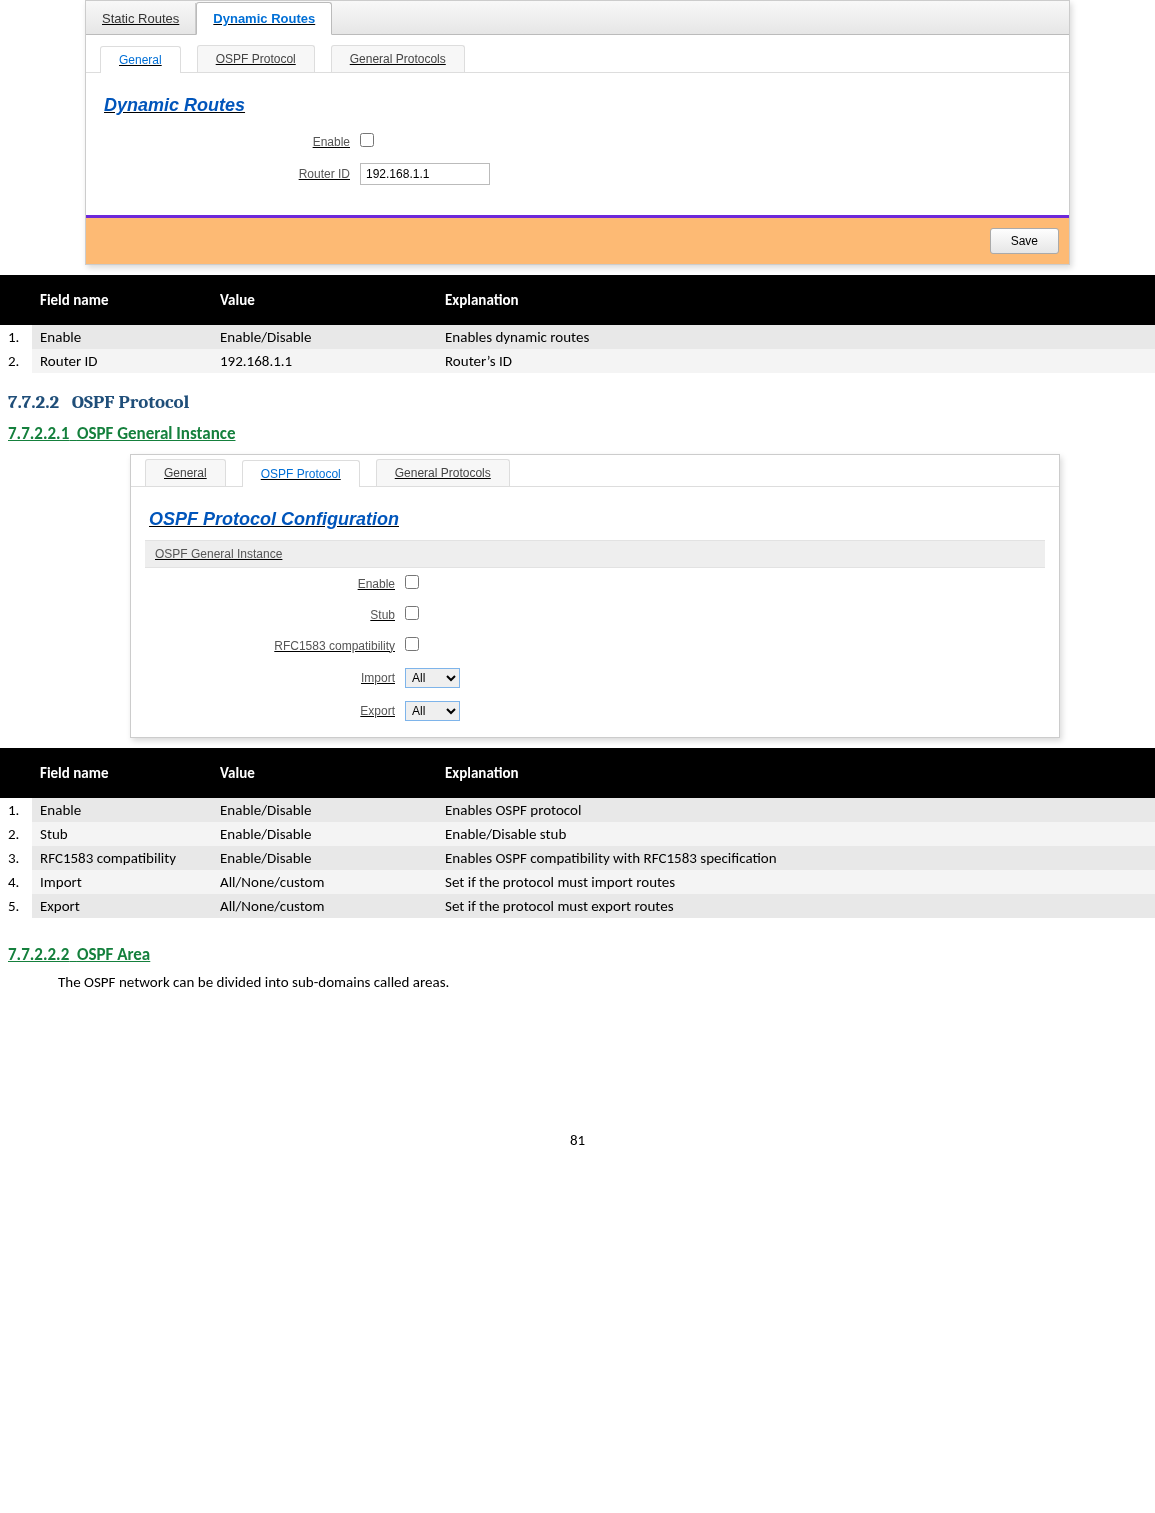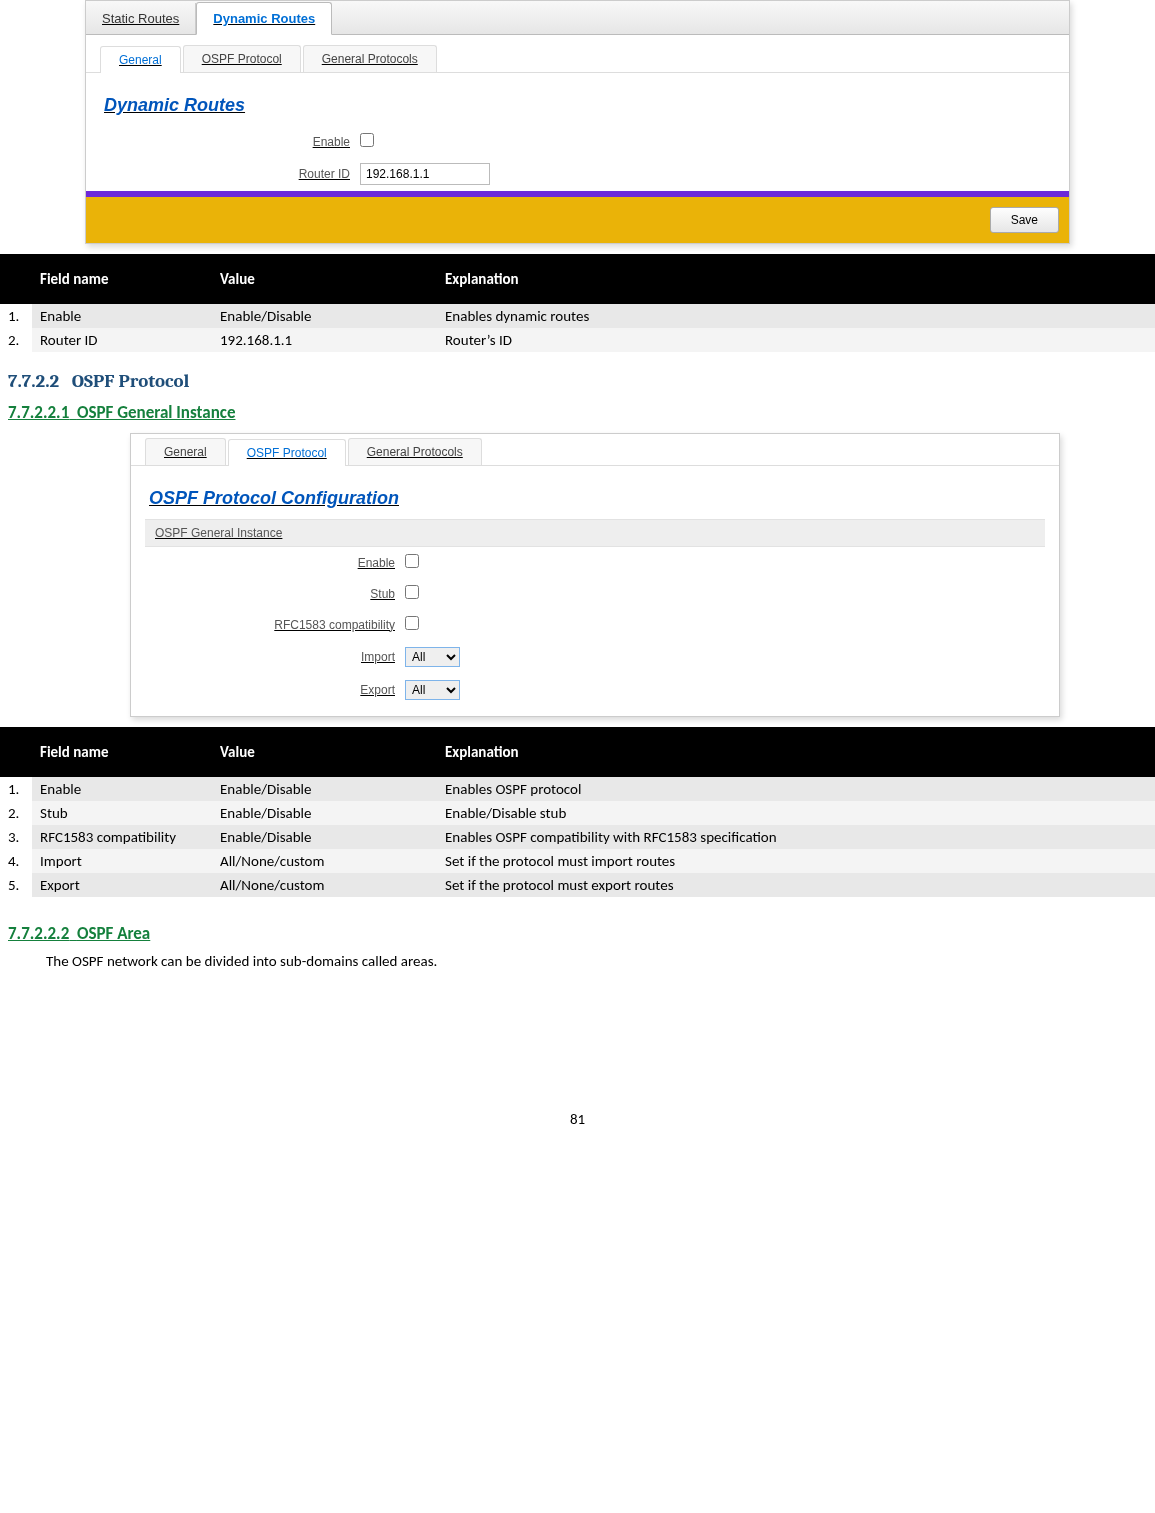--- a/index.html
+++ b/index.html
@@ -48,21 +48,21 @@
     display: flex;
     padding: 10px 14px 0 14px;
     border-bottom: 1px solid #ddd;
     background: #fff;
   }
   .subtab {
     font: 12px Arial, sans-serif;
     padding: 6px 18px;
     border: 1px solid #ddd;
     border-bottom: none;
-    margin-right: 2px;
+    margin-right: 16px;
     background: #f7f7f7;
     border-radius: 3px 3px 0 0;
     color: #444;
     cursor: pointer;
   }
   .subtab.active {
     color: #006fd6;
     background: #fff;
     position: relative;
     top: 1px;
@@ -110,22 +110,23 @@
   }
   .form-ctrl select {
     font: 12px Arial, sans-serif;
     padding: 1px 2px;
     border: 1px solid #7eb4ea;
     width: 55px;
   }
   .save-bar {
     padding: 10px;
     text-align: right;
-    border-top: 6px solid #6d28d9;
-    background: #eab308;
+    border-top: 3px solid #6d28d9;
+    background: #fdba74;
+    margin-top: 24px;
   }
   .save-btn {
     font: 12px Arial, sans-serif;
     padding: 5px 20px;
     background: linear-gradient(#fefefe,#e6e6e6);
     border: 1px solid #aaa;
     border-radius: 3px;
     cursor: pointer;
   }
   
@@ -157,21 +158,21 @@
     margin: 14px 0 10px 8px;
   }
   h4.doc {
     color: #15803d;
     font: bold 17px Calibri, Arial, sans-serif;
     margin: 10px 0 8px 8px;
     text-decoration: underline;
   }
   p.body {
     font: 15px Calibri, Arial, sans-serif;
-    margin: 6px 0 0 46px;
+    margin: 6px 0 0 58px;
   }
   .pagenum {
     text-align: center;
     font: 15px Calibri, Arial, sans-serif;
     margin-top: 140px;
     padding-bottom: 20px;
   }
 </style>
 </head>
 <body>

